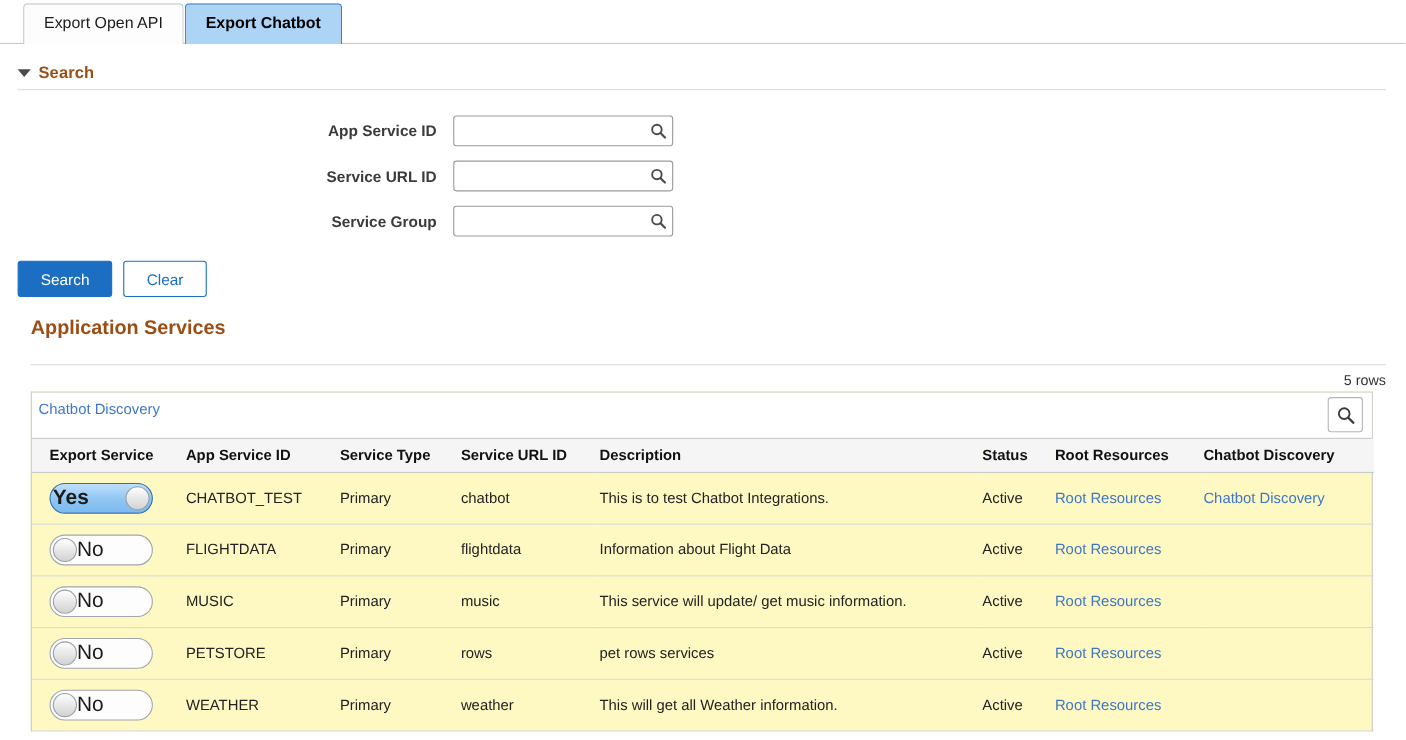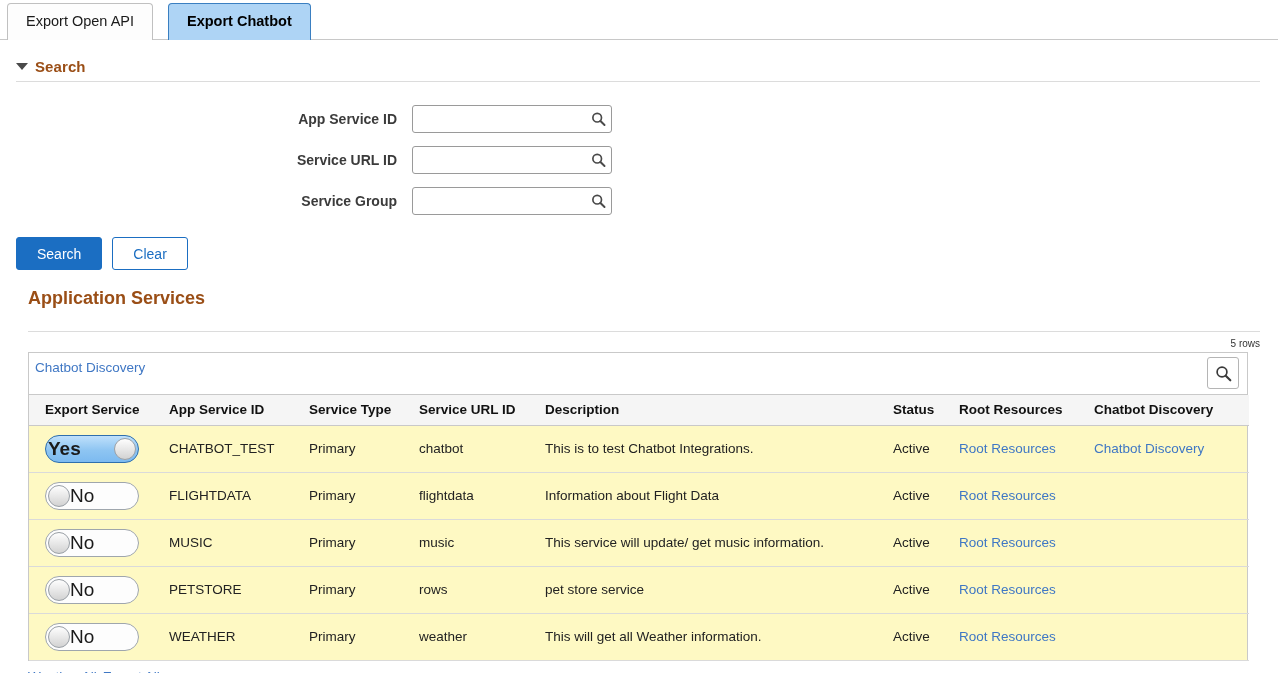--- a/index.html
+++ b/index.html
@@ -31,21 +31,21 @@
     font-size: 14.5px;
     border: 1px solid #c0c0c0;
     border-bottom: none;
     border-radius: 4px 4px 0 0;
     background: #fdfdfd;
     color: #1b1b1b;
     cursor: pointer;
     white-space: nowrap;
     text-align: center;
   }
-  .tab.inactive { left: 7px; }
+  .tab.inactive { left: 21px; }
   .tab.active {
     left: 168px;
     background: #aed4f5;
     border-color: #3a7fc1;
     font-weight: bold;
     color: #000;
     z-index: 2;
   }
 
   
@@ -147,21 +147,21 @@
     padding-bottom: 22px;
     border-bottom: 1px solid #dcdcdc;
     font-size: 18px;
     font-weight: bold;
     color: #9a4e16;
   }
   .rows-count {
     width: 1232px;
     margin: 6px 0 0 28px;
     text-align: right;
-    font-size: 10px;
+    font-size: 13px;
     color: #333;
   }
 
   
   .grid {
     margin: 3px 0 0 28px;
     width: 1220px;
     border: 1px solid #c9c9c9;
     border-bottom: none;
     background: #fef9c3;
@@ -421,21 +421,21 @@
         <tr>
           <td class="c-export">
             <div class="toggle off">
               <span class="tlabel">No</span>
               <span class="knob"></span>
             </div>
           </td>
           <td class="c-appid">PETSTORE</td>
           <td class="c-type">Primary</td>
           <td class="c-urlid">rows</td>
-          <td class="c-desc">pet store service</td>
+          <td class="c-desc">pet rows services</td>
           <td class="c-status">Active</td>
           <td class="c-root"><span class="link">Root Resources</span></td>
           <td class="c-chat"></td>
         </tr>
         <tr>
           <td class="c-export">
             <div class="toggle off">
               <span class="tlabel">No</span>
               <span class="knob"></span>
             </div>

